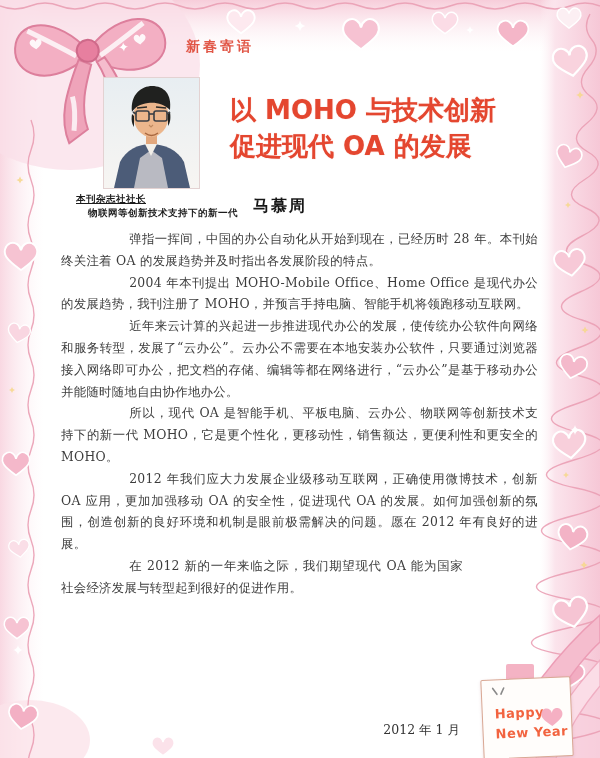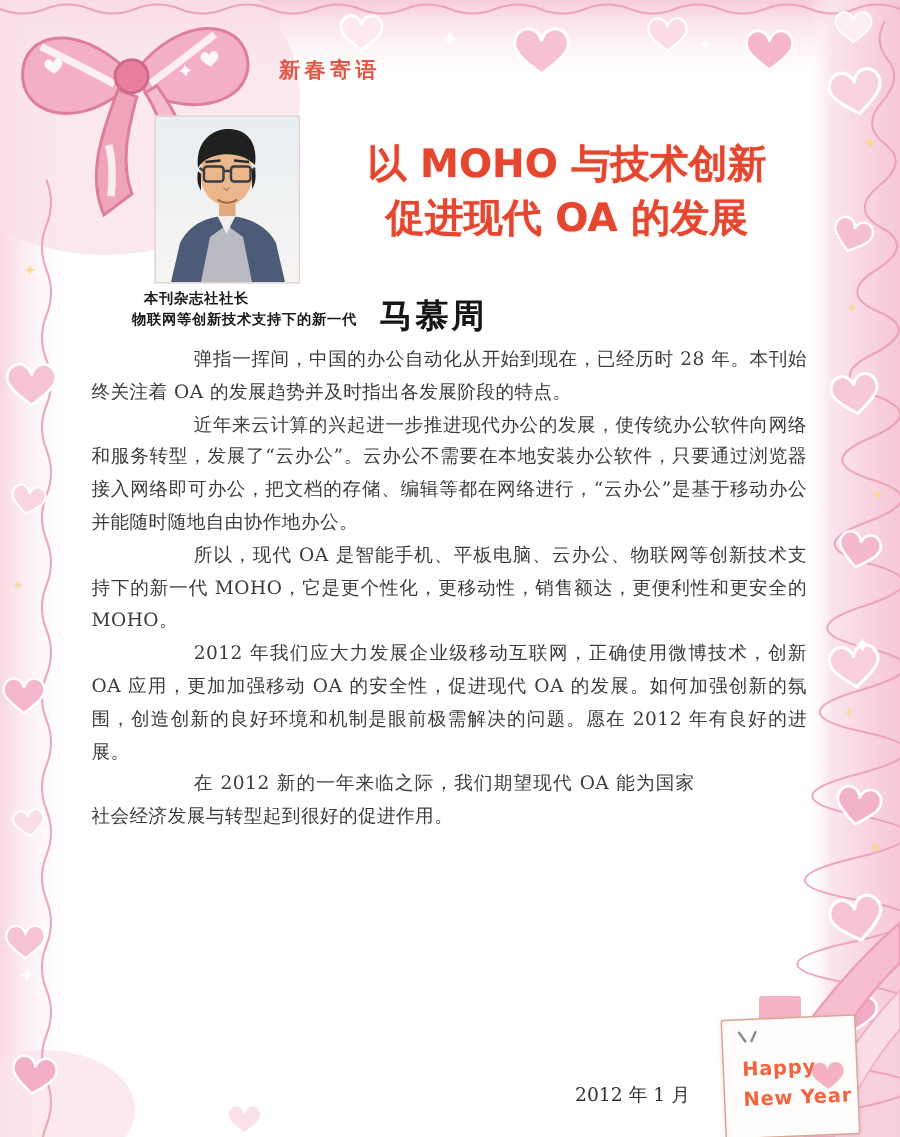--- a/index.html
+++ b/index.html
@@ -17,31 +17,31 @@
     font-size:14px;font-weight:600;letter-spacing:3px;color:#e15747;
   }
   .photo{
     position:absolute;left:103px;top:77px;width:97px;height:112px;
     border:1px solid #e3d2d2;box-sizing:border-box;background:#eef2f5;
   }
   .caption{
     position:absolute;font-size:9.5px;font-weight:bold;color:#1c1c1c;
     font-family:"DejaVu Sans","Liberation Sans",sans-serif;letter-spacing:.5px;
   }
-  .caption.l1{left:96px;top:193px;}
+  .caption.l1{left:76px;top:193px;text-decoration:underline;}
   .caption.l2{left:88px;top:207px;}
   .title{
-    position:absolute;left:230px;top:92px;width:296px;text-align:center;
+    position:absolute;left:230px;top:92px;width:296px;text-align:left;
     font-family:"DejaVu Sans","Liberation Sans",sans-serif;
     font-size:26px;font-weight:bold;line-height:36px;color:#e4462f;
     text-shadow:0 0 1px rgba(228,70,47,.4);
   }
   .author{
     position:absolute;left:253px;top:196px;
-    font-size:22px;font-weight:bold;color:#161616;letter-spacing:2px;
+    font-size:16px;font-weight:bold;color:#161616;letter-spacing:2px;
   }
   .body-text{
     position:absolute;left:61px;top:228px;width:477px;
     font-size:12.4px;line-height:21.8px;color:#3c3c3c;
   }
   .body-text p{
     margin:0;text-align:justify;text-indent:5.5em;letter-spacing:.3px;
   }
   .body-text p.narrow{width:402px;}
   .date{
@@ -212,20 +212,21 @@
 
     <div class="title">
       <div>以 MOHO 与技术创新</div>
       <div>促进现代 OA 的发展</div>
     </div>
 
     <div class="author">马慕周</div>
 
     <div class="body-text">
       <p>弹指一挥间，中国的办公自动化从开始到现在，已经历时 28 年。本刊始终关注着 OA 的发展趋势并及时指出各发展阶段的特点。</p>
+      <p>2004 年本刊提出 MOHO-Mobile Office、Home Office 是现代办公的发展趋势，我刊注册了 MOHO，并预言手持电脑、智能手机将领跑移动互联网。</p>
       <p>近年来云计算的兴起进一步推进现代办公的发展，使传统办公软件向网络和服务转型，发展了“云办公”。云办公不需要在本地安装办公软件，只要通过浏览器接入网络即可办公，把文档的存储、编辑等都在网络进行，“云办公”是基于移动办公并能随时随地自由协作地办公。</p>
       <p>所以，现代 OA 是智能手机、平板电脑、云办公、物联网等创新技术支持下的新一代 MOHO，它是更个性化，更移动性，销售额达，更便利性和更安全的 MOHO。</p>
       <p>2012 年我们应大力发展企业级移动互联网，正确使用微博技术，创新 OA 应用，更加加强移动 OA 的安全性，促进现代 OA 的发展。如何加强创新的氛围，创造创新的良好环境和机制是眼前极需解决的问题。愿在 2012 年有良好的进展。</p>
       <p class="narrow">在 2012 新的一年来临之际，我们期望现代 OA 能为国家社会经济发展与转型起到很好的促进作用。</p>
     </div>
 
     <div class="date">2012 年 1 月</div>
   </div>
 
   <div class="hny-tab"></div>

